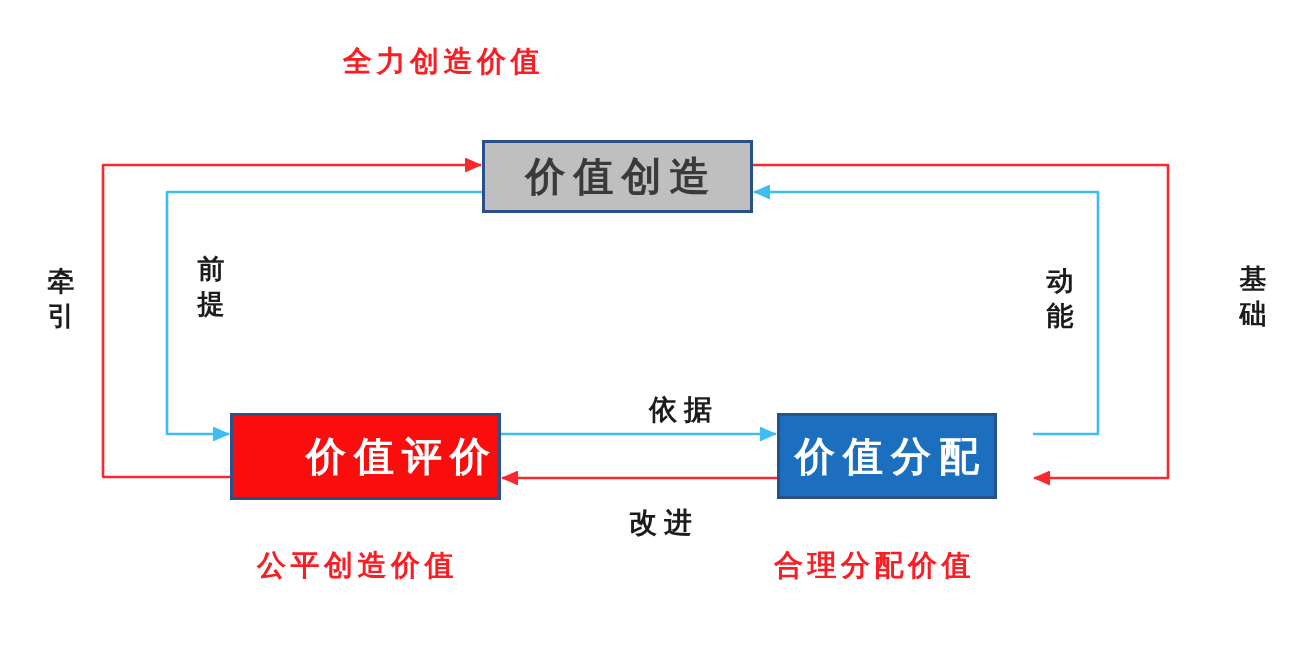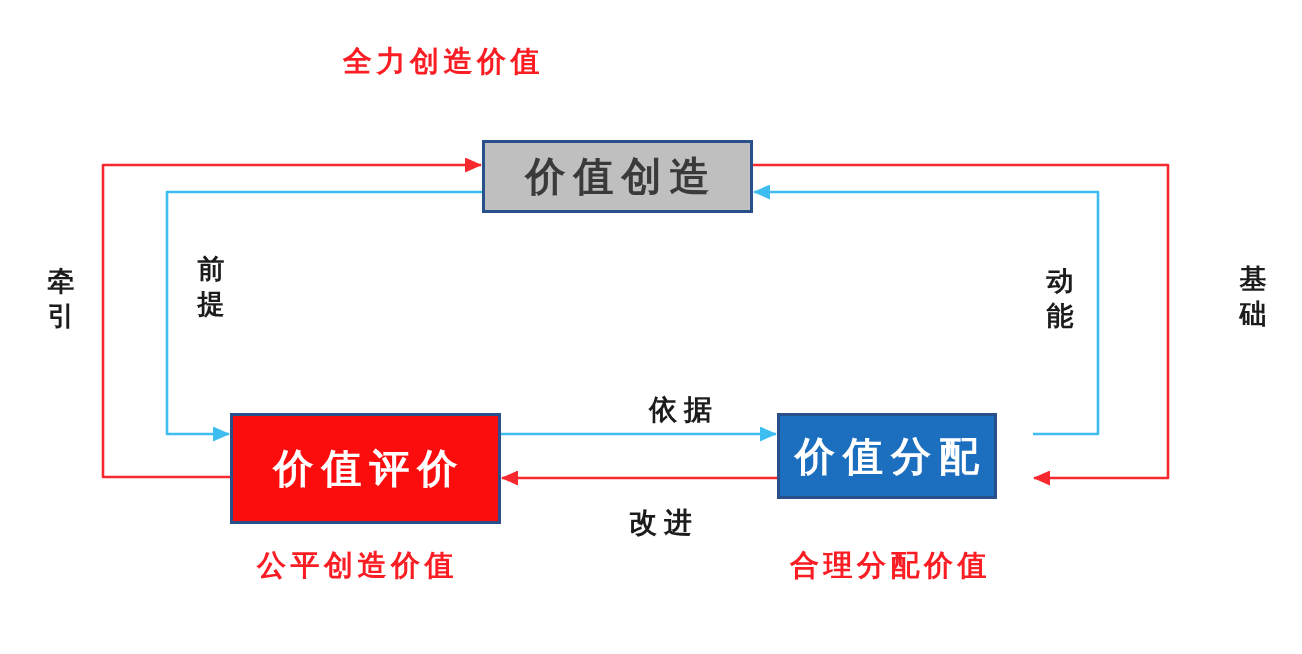--- a/index.html
+++ b/index.html
@@ -20,22 +20,22 @@
   .pl-blue{stroke:var(--blue-line);}
   .mk-red{fill:var(--red-line);}
   .mk-blue{fill:var(--blue-line);}
   .node{
     position:absolute;box-sizing:border-box;border:3.5px solid var(--node-border);
     display:flex;align-items:center;justify-content:center;
     font-size:40px;font-weight:bold;letter-spacing:8px;text-indent:8px;
   }
   .node-creation{left:482px;top:140px;width:271px;height:73px;
     background:var(--creation-fill);color:var(--creation-text);}
-  .node-evaluation{left:230px;top:413px;width:271px;height:111px;
-    background:var(--evaluation-fill);color:var(--node-text-light);}
+  .node-evaluation{left:230px;top:413px;width:271px;height:87px;
+    background:var(--evaluation-fill);color:var(--node-text-light);justify-content:flex-end;}
   .node-distribution{left:777px;top:413px;width:220px;height:86px;
     background:var(--distribution-fill);color:var(--node-text-light);}
   .vlabel{
     position:absolute;width:34px;font-size:27px;font-weight:bold;line-height:35px;
     color:var(--label-text);text-align:center;word-break:break-all;
   }
   .hlabel{
     position:absolute;font-size:28px;font-weight:bold;color:var(--label-text);
     letter-spacing:7px;white-space:nowrap;
   }
@@ -44,21 +44,21 @@
     letter-spacing:4.5px;white-space:nowrap;
   }
   .lbl-traction{left:44px;top:264px;}
   .lbl-premise{left:194px;top:252px;}
   .lbl-momentum{left:1043px;top:264px;}
   .lbl-foundation{left:1192px;top:262px;margin-left:44px;}
   .lbl-basis{left:601px;top:391px;margin-left:48px;}
   .lbl-improvement{left:629px;top:504px;}
   .cap-title{left:343px;top:42px;}
   .cap-evaluation{left:257px;top:546px;}
-  .cap-distribution{left:790px;top:546px;}
+  .cap-distribution{left:774px;top:546px;}
 </style>
 </head>
 <body>
 
 <div class="canvas">
 
   <svg class="arrows" viewBox="0 0 1302 654" xmlns="http://www.w3.org/2000/svg">
     <defs>
       <marker id="arrRed" class="mk-red" markerUnits="userSpaceOnUse" markerWidth="17" markerHeight="15" refX="16" refY="7.5" orient="auto">
         <path d="M0,0 L17,7.5 L0,15 Z" fill="var(--red-line)"></path>

